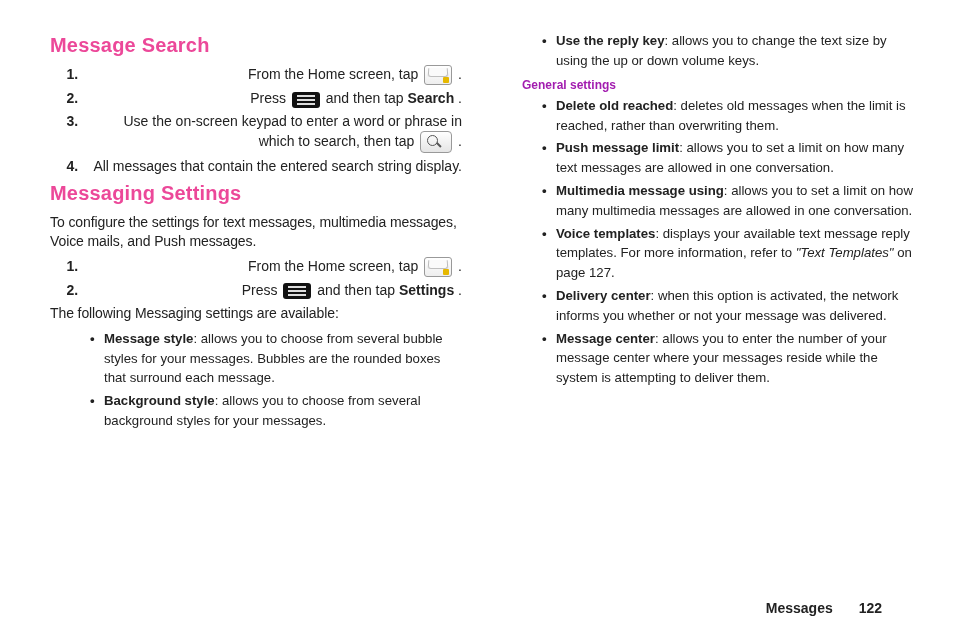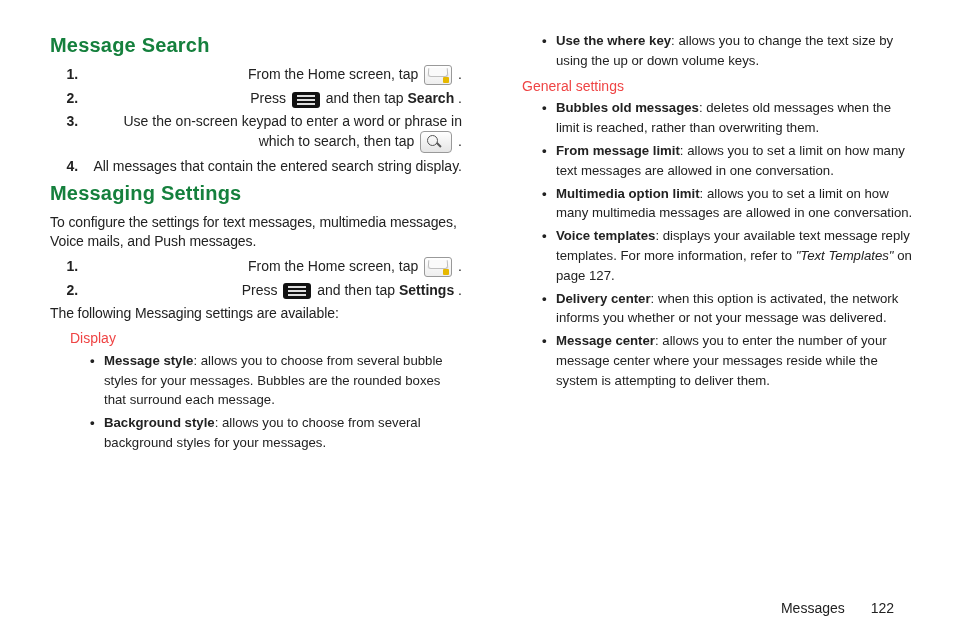--- a/index.html
+++ b/index.html
@@ -22,21 +22,21 @@
     width: 50%;
     box-sizing: border-box;
     font-size: 14px;
     line-height: 1.35;
   }
   .col-left { padding-right: 20px; }
   .col-right { padding-left: 20px; }
   h2 {
     font-family: Arial, Helvetica, sans-serif;
     font-weight: 800;
-    color: #15803d;
+    color: #ec4899;
     font-size: 20px;
     margin: 4px 0 6px 0;
     letter-spacing: 0.2px;
   }
   .intro {
     margin: 0 0 6px 0;
     font-family: "Helvetica Neue", Arial, sans-serif;
     font-weight: 300;
     font-stretch: condensed;
   }
@@ -48,23 +48,23 @@
   ol.numlist > li {
     margin: 4px 0;
     padding-left: 6px;
     font-family: "Helvetica Neue", Arial, sans-serif;
     font-weight: 300;
   }
   ol.numlist > li::marker {
     font-weight: 700;
   }
   .sub-h {
-    color: #ef4444;
-    font-weight: 400;
-    font-size: 14px;
+    color: #a21caf;
+    font-weight: 700;
+    font-size: 12px;
     margin: 6px 0 2px 20px;
   }
   ul.bullets {
     list-style: none;
     margin: 0;
     padding-left: 54px;
   }
   ul.bullets > li {
     position: relative;
     margin: 3px 0;
@@ -145,23 +145,23 @@
     content:"";
     position:absolute;
     left:15px; top:12px;
     width:6px;height:1.5px;
     background:#555;
     transform: rotate(45deg);
   }
   .footer {
     position: absolute;
     bottom: 20px;
-    right: 60px;
-    font-family: "Helvetica Neue", Arial, sans-serif;
-    font-weight: 400;
+    right: 72px;
+    font-family: "Helvetica Neue", Arial, sans-serif;
+    font-weight: 700;
     font-size: 14px;
   }
   .footer .pno { margin-left: 22px; }
   .narrow { font-stretch: condensed; letter-spacing: -0.1px; }
 </style>
 </head>
 <body>
 
 <div class="page">
 
@@ -203,49 +203,48 @@
         <span>Press </span>
         <span class="icon icon-menu"></span>
         <span> and then tap </span>
         <span class="b">Settings</span>
         <span>.</span>
       </li>
     </ol>
 
     <p class="intro narrow" style="margin-left:0;">The following Messaging settings are available:</p>
 
-    <div class="sub-h">Display</div>
     <ul class="bullets">
       <li>
         <span class="b">Message style</span><span>: allows you to choose from several bubble styles for your messages. Bubbles are the rounded boxes that surround each message.</span>
       </li>
       <li>
         <span class="b">Background style</span><span>: allows you to choose from several background styles for your messages.</span>
       </li>
     </ul>
   </div>
 
   <div class="col col-right">
 
     <ul class="bullets" style="margin-top:2px;">
       <li>
-        <span class="b">Use the where key</span><span>: allows you to change the text size by using the up or down volume keys.</span>
+        <span class="b">Use the reply key</span><span>: allows you to change the text size by using the up or down volume keys.</span>
       </li>
     </ul>
 
     <div class="sub-h">General settings</div>
     <ul class="bullets">
       <li>
-        <span class="b">Bubbles old messages</span><span>: deletes old messages when the limit is reached, rather than overwriting them.</span>
-      </li>
-      <li>
-        <span class="b">From message limit</span><span>: allows you to set a limit on how many text messages are allowed in one conversation.</span>
-      </li>
-      <li>
-        <span class="b">Multimedia option limit</span><span>: allows you to set a limit on how many multimedia messages are allowed in one conversation.</span>
+        <span class="b">Delete old reached</span><span>: deletes old messages when the limit is reached, rather than overwriting them.</span>
+      </li>
+      <li>
+        <span class="b">Push message limit</span><span>: allows you to set a limit on how many text messages are allowed in one conversation.</span>
+      </li>
+      <li>
+        <span class="b">Multimedia message using</span><span>: allows you to set a limit on how many multimedia messages are allowed in one conversation.</span>
       </li>
       <li>
         <span class="b">Voice templates</span><span>: displays your available text message reply templates. For more information, refer to </span><span class="i">"Text Templates"</span><span> on page 127.</span>
       </li>
     </ul>
 
     <ul class="bullets">
       <li>
         <span class="b">Delivery center</span><span>: when this option is activated, the network informs you whether or not your message was delivered.</span>
       </li>

